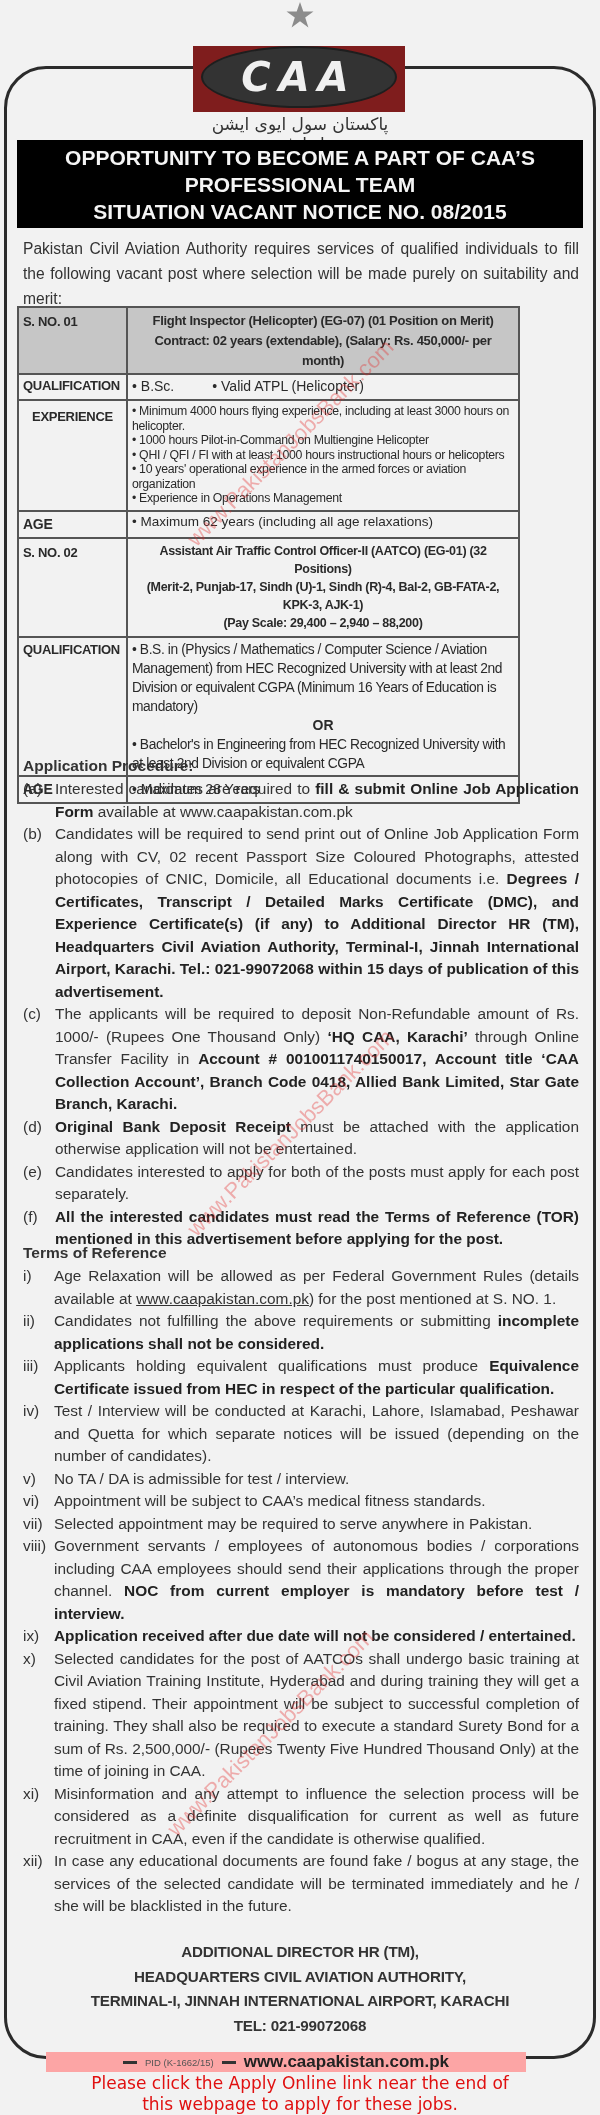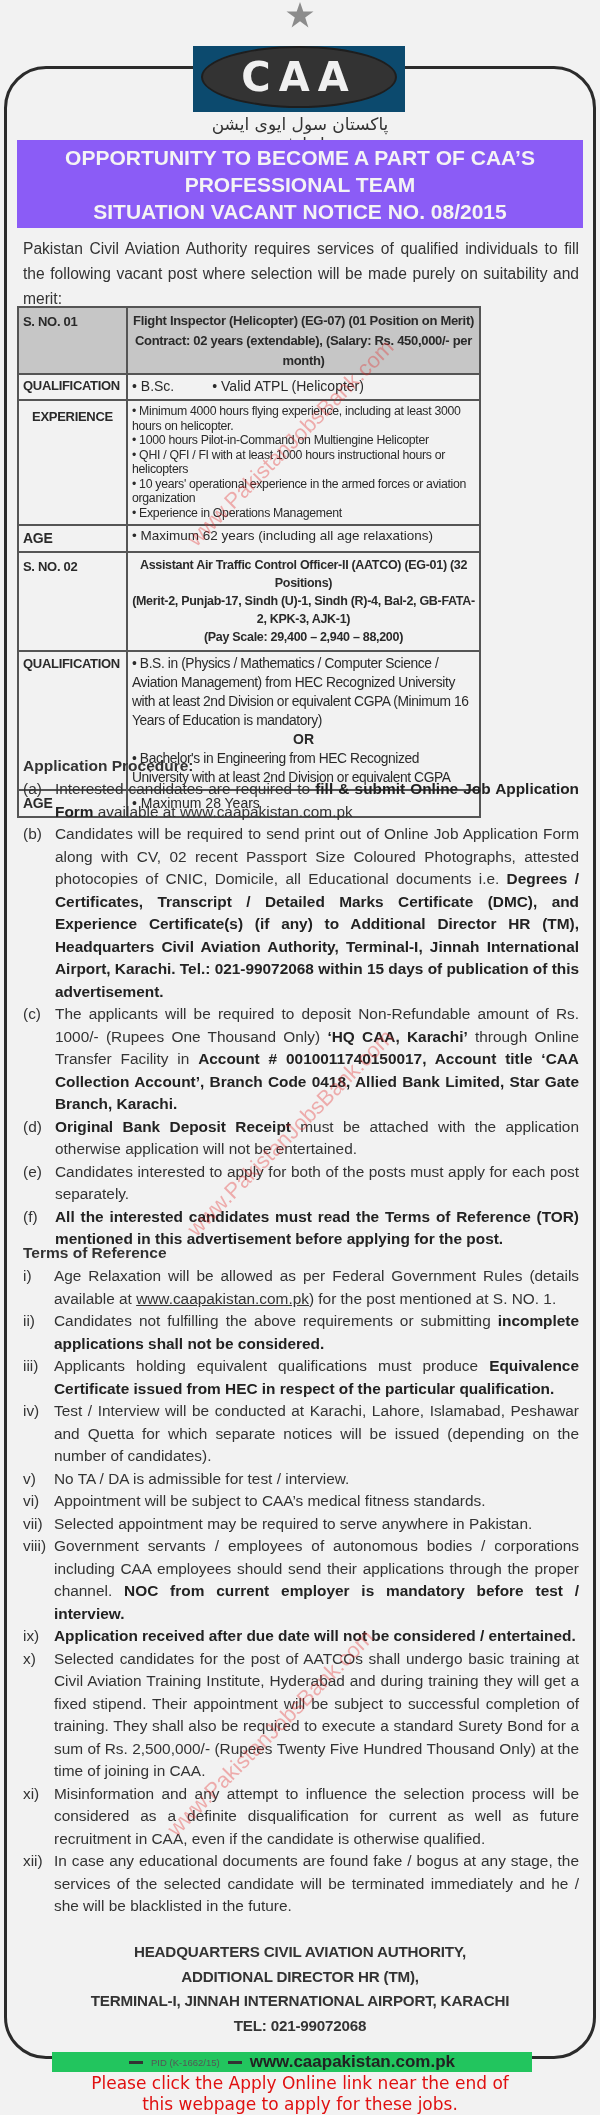--- a/index.html
+++ b/index.html
@@ -6,45 +6,45 @@
   html, body { width: 600px; height: 2115px; background: #f2f2f2; overflow: hidden; }
   body { font-family: "Liberation Sans", sans-serif; color: #2a2a2a; position: relative; }
 
   .star { position: absolute; left: 286px; top: 2px; width: 28px; height: 26px; }
   .frame {
     position: absolute; left: 4px; top: 66px; width: 592px; height: 1993px;
     border: 3px solid #2b2b2b; border-radius: 42px;
   }
   .logo-wrap {
     position: absolute; left: 193px; top: 46px; width: 212px; height: 66px;
-    background: #0c4a6e; padding: 0 8px;
+    background: #7f1d1d; padding: 0 8px; font-style: italic;
   }
   .logo {
     width: 196px; height: 62px; border-radius: 50%;
     background: #333; border: 2px solid #1e1e1e;
     display: flex; align-items: center; justify-content: center;
     color: #f0f0f0; font-weight: bold; font-size: 40px; letter-spacing: 8px;
     font-family: "DejaVu Sans", sans-serif;
   }
   .urdu {
     position: absolute; left: 200px; top: 114px; width: 200px; height: 26px;
     text-align: center; font-family: "DejaVu Sans", sans-serif; font-size: 17px; color: #333;
     direction: rtl;
   }
   .banner {
     position: absolute; left: 17px; top: 140px; width: 566px; height: 88px;
-    background: #8b5cf6; color: #f4f4f4; text-align: center;
+    background: #000000; color: #f4f4f4; text-align: center;
     font-weight: bold; font-size: 21px; line-height: 27px; padding-top: 4px;
   }
   .intro {
     position: absolute; left: 23px; top: 236px; width: 556px;
     font-size: 15.6px; line-height: 25px; text-align: justify; color: #333;
   }
   table.jobs {
-    position: absolute; left: 17px; top: 306px; width: 464px;
+    position: absolute; left: 17px; top: 306px; width: 503px;
     border-collapse: collapse; font-size: 13px; color: #2a2a2a;
   }
   table.jobs td { border: 2px solid #555; vertical-align: top; padding: 2px 4px; }
   table.jobs td.lbl { width: 109px; font-weight: bold; font-size: 13px; letter-spacing: -0.3px; }
   table.jobs tr.head td { background: #c6c6c6; }
   table.jobs td.center { text-align: center; font-weight: bold; font-size: 12.5px; line-height: 18px; letter-spacing: -0.3px; }
   table.jobs .bul { display: block; font-size: 12.3px; line-height: 14.5px; letter-spacing: -0.3px; }
   table.jobs .bul-big { font-size: 13.8px; line-height: 19px; letter-spacing: -0.4px; }
   table.jobs .or { display: block; text-align: center; font-weight: bold; font-size: 14px; line-height: 19px; }
   .qual1 span { margin-right: 38px; font-size: 14px; }
@@ -56,22 +56,22 @@
   .item .txt { flex: 1; text-align: justify; }
   .item .txt b { color: #222; }
   .tor .item .mark { width: 31px; }
   .tor .txt a { color: #333; text-decoration: underline; }
 
   .footer-addr {
     position: absolute; left: 17px; top: 1940px; width: 566px; text-align: center;
     font-weight: bold; font-size: 15.2px; line-height: 24.5px; color: #333; letter-spacing: -0.2px;
   }
   .bottom-line {
-    position: absolute; left: 52px; top: 2052px; width: 480px; height: 20px;
-    display: flex; align-items: center; justify-content: center; background: #22c55e;
+    position: absolute; left: 46px; top: 2052px; width: 480px; height: 20px;
+    display: flex; align-items: center; justify-content: center; background: #fca5a5;
   }
   .pid { font-size: 9.5px; color: #555; margin-right: 8px; }
   .dash { display: inline-block; width: 14px; height: 3px; background: #333; margin-right: 8px; }
   .site { font-weight: bold; font-size: 17px; color: #222; }
   .apply-note {
     position: absolute; left: 0; top: 2073px; width: 600px; text-align: center;
     color: #e01010; font-size: 17px; line-height: 20.5px; font-family: "DejaVu Sans", sans-serif;
   }
   .watermark {
     position: absolute; color: rgba(230,40,40,0.35); font-size: 22px; transform: rotate(-45deg);
@@ -226,22 +226,22 @@
       <span class="mark">xi)</span>
       <span class="txt"><span>Misinformation and any attempt to influence the selection process will be considered as a definite disqualification for current as well as future recruitment in CAA, even if the candidate is otherwise qualified.</span></span>
     </div>
     <div class="item">
       <span class="mark">xii)</span>
       <span class="txt"><span>In case any educational documents are found fake / bogus at any stage, the services of the selected candidate will be terminated immediately and he / she will be blacklisted in the future.</span></span>
     </div>
   </div>
 
 <div class="footer-addr">
+  <div>ADDITIONAL DIRECTOR HR (TM),</div>
   <div>HEADQUARTERS CIVIL AVIATION AUTHORITY,</div>
-  <div>ADDITIONAL DIRECTOR HR (TM),</div>
   <div>TERMINAL-I, JINNAH INTERNATIONAL AIRPORT, KARACHI</div>
   <div>TEL: 021-99072068</div>
 </div>
 
 <div class="bottom-line">
   <span class="dash"></span>
   <span class="pid">PID (K-1662/15)</span>
   <span class="dash"></span>
   <span class="site">www.caapakistan.com.pk</span>
 </div>

